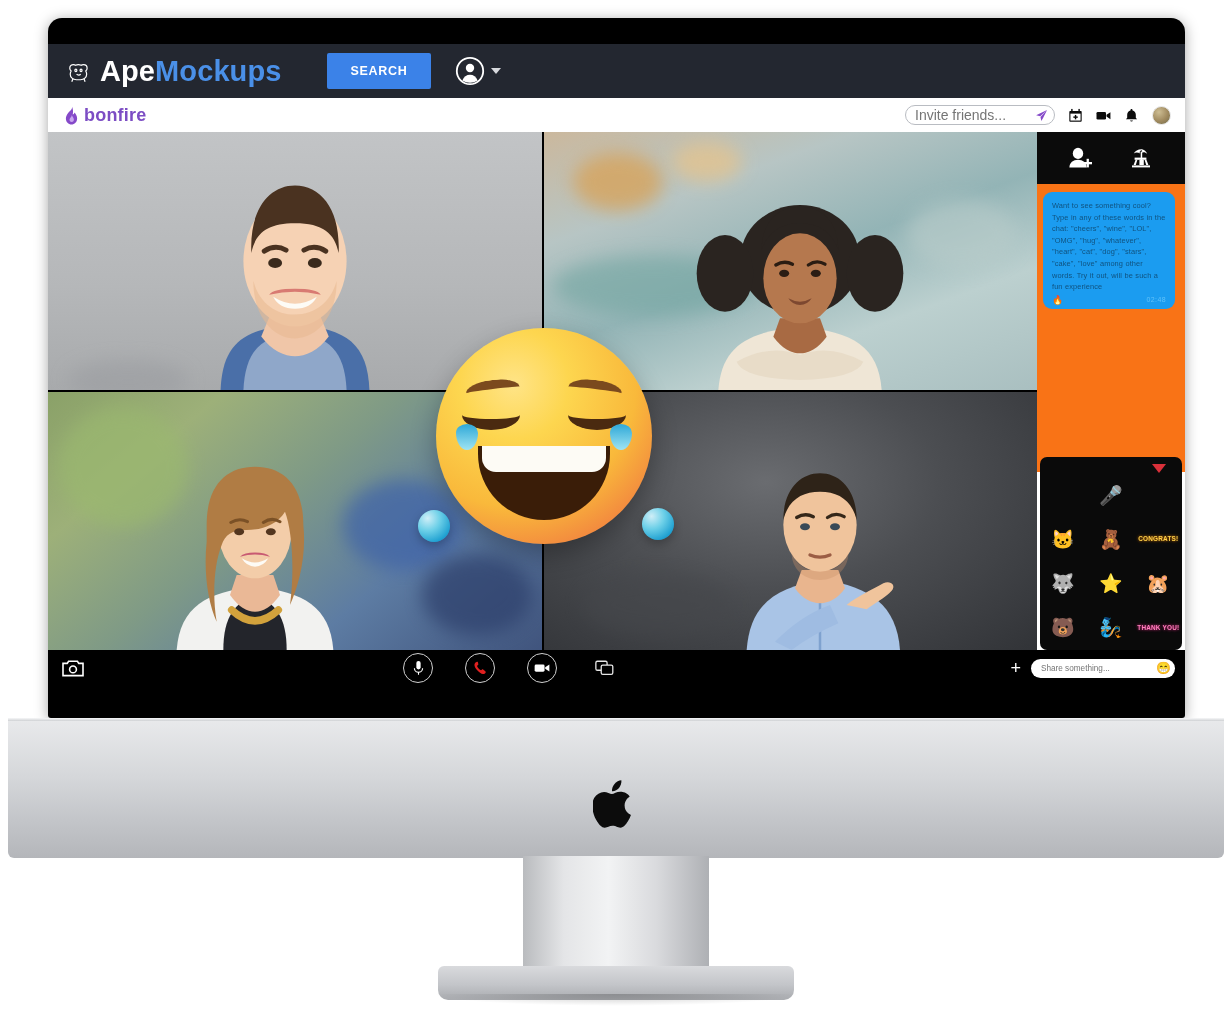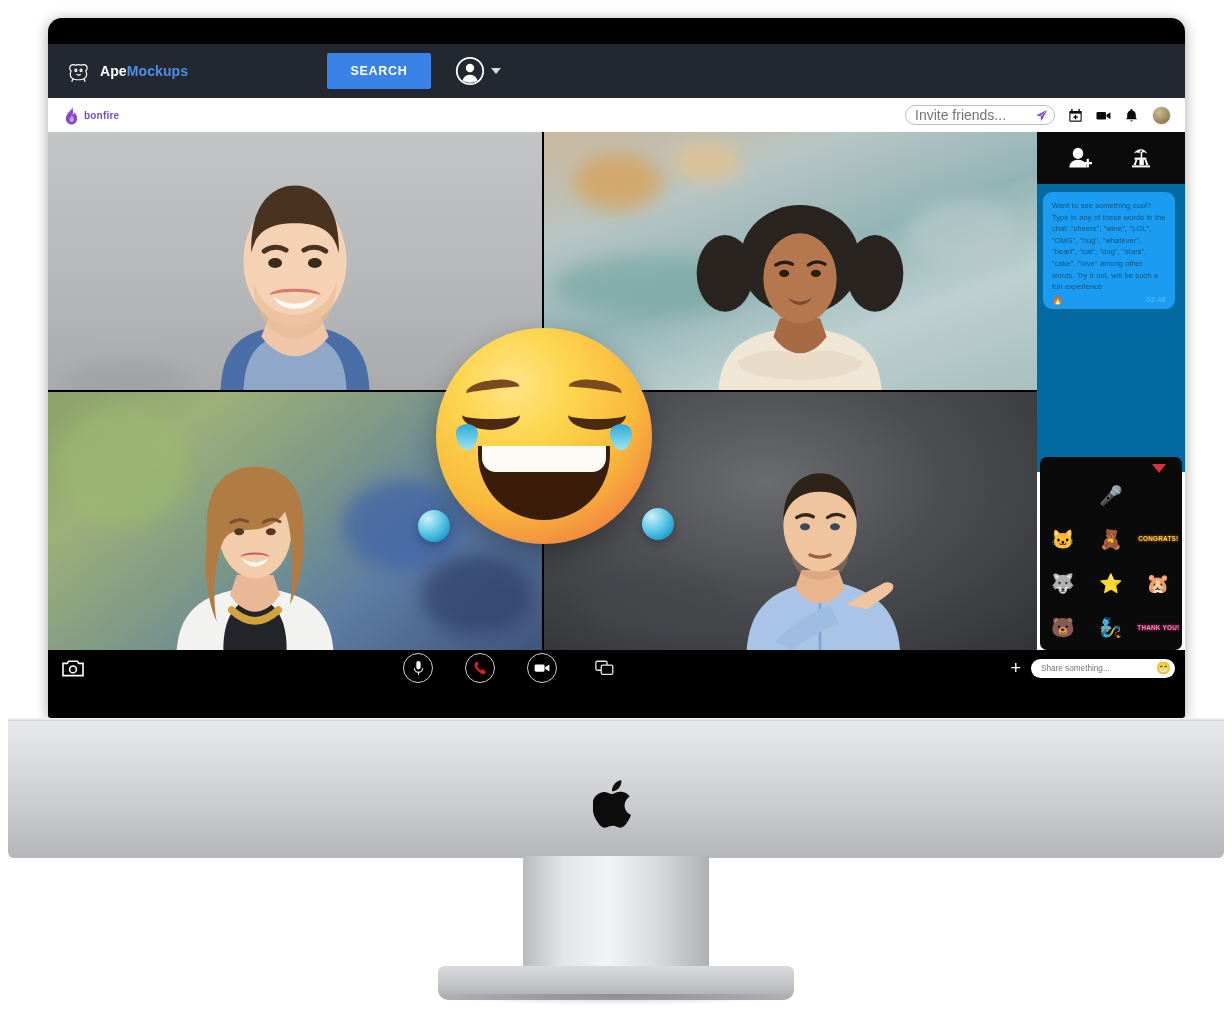--- a/index.html
+++ b/index.html
@@ -57,21 +57,21 @@
     background: radial-gradient(ellipse at 50% 0%, rgba(0,0,0,.22), rgba(0,0,0,0) 70%);
   }
 
   
   #ape-bar {
     position: absolute; left: 0; top: 0; width: 1137px; height: 54px;
     background: #232730; display: flex; align-items: center;
   }
   #ape-logo-wrap { display:flex; align-items:center; gap:8px; margin-left: 18px; width: 252px; }
   #gorilla-icon { width: 26px; height: 24px; flex: none; }
-  #ape-wordmark { font-size: 14px; font-weight: 700; letter-spacing: .1px; white-space: nowrap; }
+  #ape-wordmark { font-size: 29px; font-weight: 700; letter-spacing: .1px; white-space: nowrap; }
   .ape-a { color: #ffffff; }
   .ape-b { color: #4a90e8; }
 
   #search-input {
     width: 565px; height: 36px;
     border: none; border-radius: 2px; background: #fff;
     font-size: 14.5px; color: #8b8f98; padding: 0 14px;
     font-family: "Liberation Sans", sans-serif;
   }
   #search-button {
@@ -84,21 +84,21 @@
   #account-avatar-icon { width: 30px; height: 30px; }
   #account-caret { width: 0;height:0;border-left:5px solid transparent;border-right:5px solid transparent;border-top:6px solid #d7d9dd; }
 
   
   #bonfire-bar {
     position: absolute; left: 0; top: 54px; width: 1137px; height: 34px;
     background: #ffffff; display: flex; align-items: center;
   }
   #bonfire-brand { display:flex; align-items:center; gap:5px; margin-left: 16px; }
   #flame-icon { width: 15px; height: 19px; }
-  #bonfire-word { font-size: 10px; color: #7c4dc4; font-weight: 600; letter-spacing:.2px; }
+  #bonfire-word { font-size: 18px; color: #7c4dc4; font-weight: 600; letter-spacing:.2px; }
 
   #bonfire-right { margin-left:auto; display:flex; align-items:center; gap:13px; margin-right: 14px; }
   #invite-box {
     width: 150px; height: 20px; border: 1px solid #b9bcc2; border-radius: 11px;
     display:flex; align-items:center; padding: 0 6px 0 9px; gap: 4px; background:#fff;
   }
   #invite-input {
     border:none; outline:none; flex:1; font-size: 14px; color:#7d828c; background:transparent;
     font-family: "Liberation Sans", sans-serif; min-width:0;
   }
@@ -155,21 +155,21 @@
     box-shadow: 0 4px 10px rgba(0,0,0,.25);
   }
 
   
   #sidebar { position:absolute; left:989px; top:0; width:148px; height:518px; background:#fff; }
   #sidebar-actions {
     height:52px; background:#0b0b0b; display:flex; align-items:center; justify-content:space-around; padding:0 14px;
   }
   .sb-icon { width: 26px; height: 24px; cursor:pointer; }
 
-  #chat-area { position:relative; height:288px; background:#0369a1; padding:8px 6px; }
+  #chat-area { position:relative; height:288px; background:#f97316; padding:8px 6px; }
   #chat-bubble {
     position:relative; width:132px; background:#1b9cf0; color:#10527f;
     border-radius:9px; padding:8px 9px 4px 9px;
     font-size:7.4px; line-height:11.6px; letter-spacing:.1px; word-spacing:.3px;
   }
   #chat-text { display:block; }
   #chat-meta { display:flex; align-items:flex-end; justify-content:space-between; margin-top:1px; }
   #chat-fire { font-size:9px; line-height:9px; }
   #chat-time { font-size:7px; color:#5fc2fa; letter-spacing:.4px; }
 

